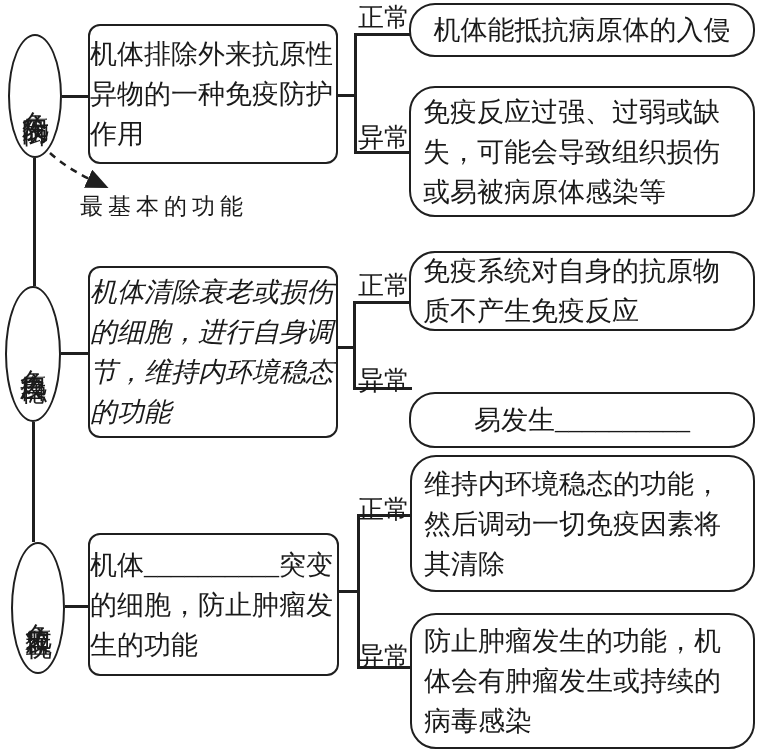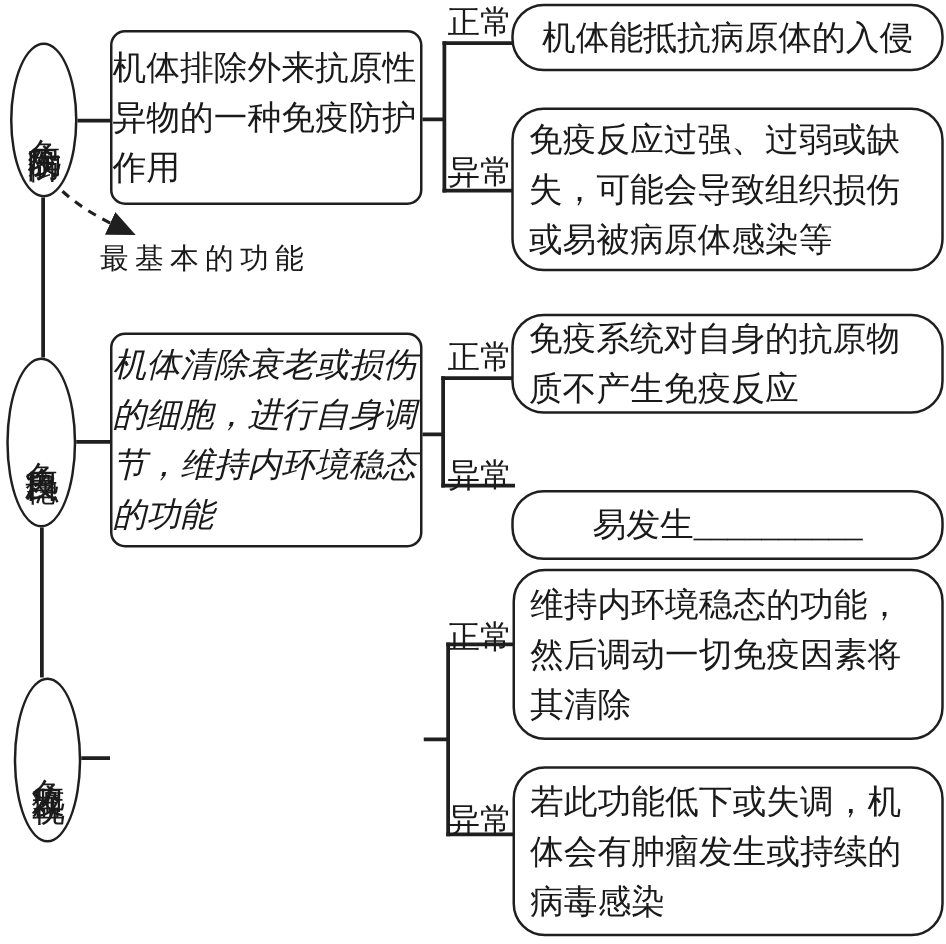--- a/index.html
+++ b/index.html
@@ -130,29 +130,32 @@
   </div>
 
   <div class="lineV" style="left:32px;top:422px;height:120px;"></div>
 
   <div class="oval" style="left:11px;top:542px;width:54px;height:132px;">
     <span>免疫监视</span>
   </div>
 
   <div class="lineH" style="left:65px;top:605px;width:23px;"></div>
 
+  <div class="box" style="left:88px;top:533px;width:251px;height:143px;">
+    <span>机体__________突变的细胞，防止肿瘤发生的功能</span>
+  </div>
 
   <div class="lineH" style="left:339px;top:590px;width:20px;"></div>
   <div class="lineV" style="left:357px;top:514px;height:155px;"></div>
   <div class="lineH" style="left:357px;top:514px;width:56px;"></div>
   <div class="lineH" style="left:357px;top:666px;width:56px;"></div>
 
   <div class="blabel" style="left:358px;top:496px;">正常</div>
   <div class="box result" style="left:410px;top:455px;width:345px;height:137px;">
     <span>维持内环境稳态的功能，然后调动一切免疫因素将其清除</span>
   </div>
 
   <div class="blabel" style="left:358px;top:643px;">异常</div>
   <div class="box result" style="left:410px;top:613px;width:345px;height:136px;">
-    <span>若此功能低下或失调，机体会有肿瘤发生或持续的病毒感染</span>
+    <span>防止肿瘤发生的功能，机体会有肿瘤发生或持续的病毒感染</span>
   </div>
 
 </div>
 
 </body></html>

